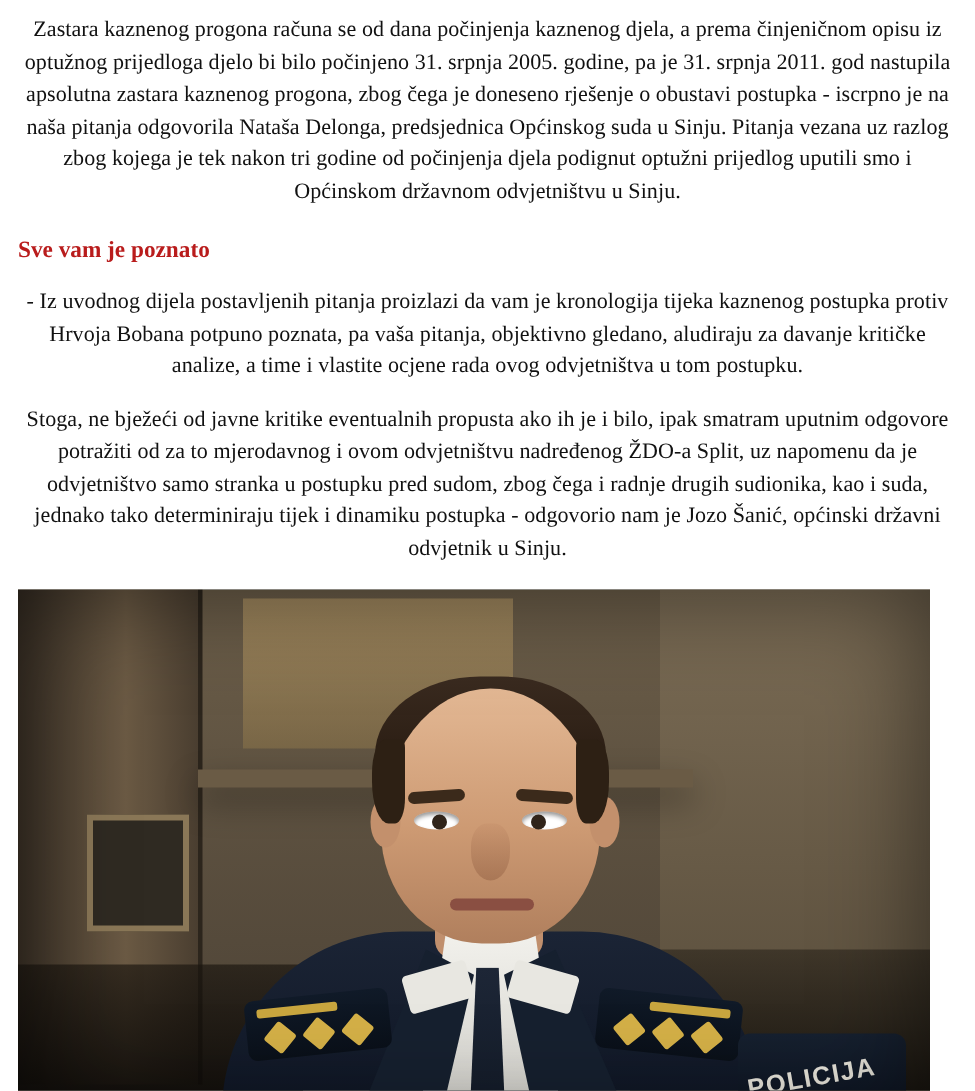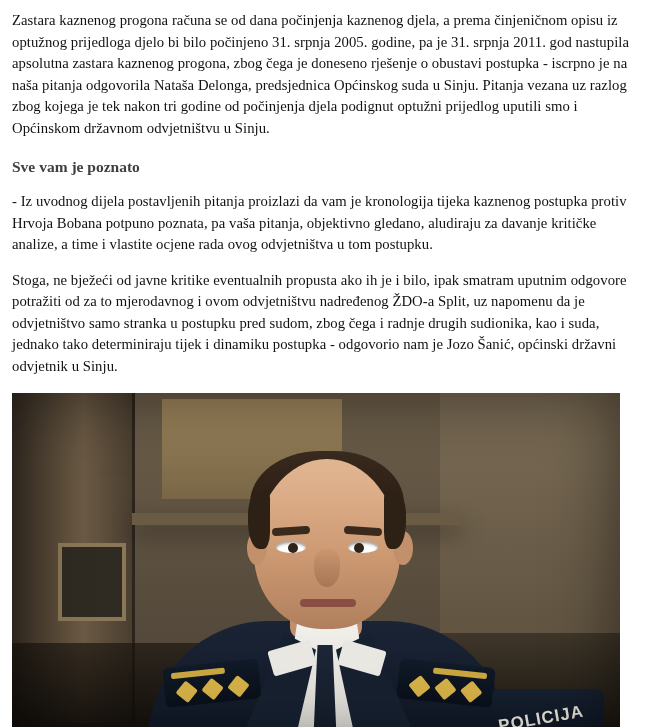--- a/index.html
+++ b/index.html
@@ -19,32 +19,32 @@
     height: 727px;
     position: relative;
     box-sizing: border-box;
     padding: 10px 12px 0 12px;
   }
   .para {
     font-family: "Liberation Serif", serif;
     font-size: 14.7px;
     line-height: 21.5px;
     color: #111111;
-    text-align: left;
+    text-align: center;
     margin: 0 0 14px 0;
     letter-spacing: 0.05px;
   }
   .para-lead {
     margin-bottom: 18px;
   }
   .subhead {
     font-family: "Liberation Serif", serif;
     font-size: 15.5px;
     font-weight: bold;
-    color: #404040;
+    color: #b91c1c;
     margin: 0 0 14px 0;
     line-height: 20px;
   }
   .photo-wrap {
     margin-top: 16px;
     width: 608px;
     height: 360px;
     overflow: hidden;
     position: relative;
     background: #2b2b27;

